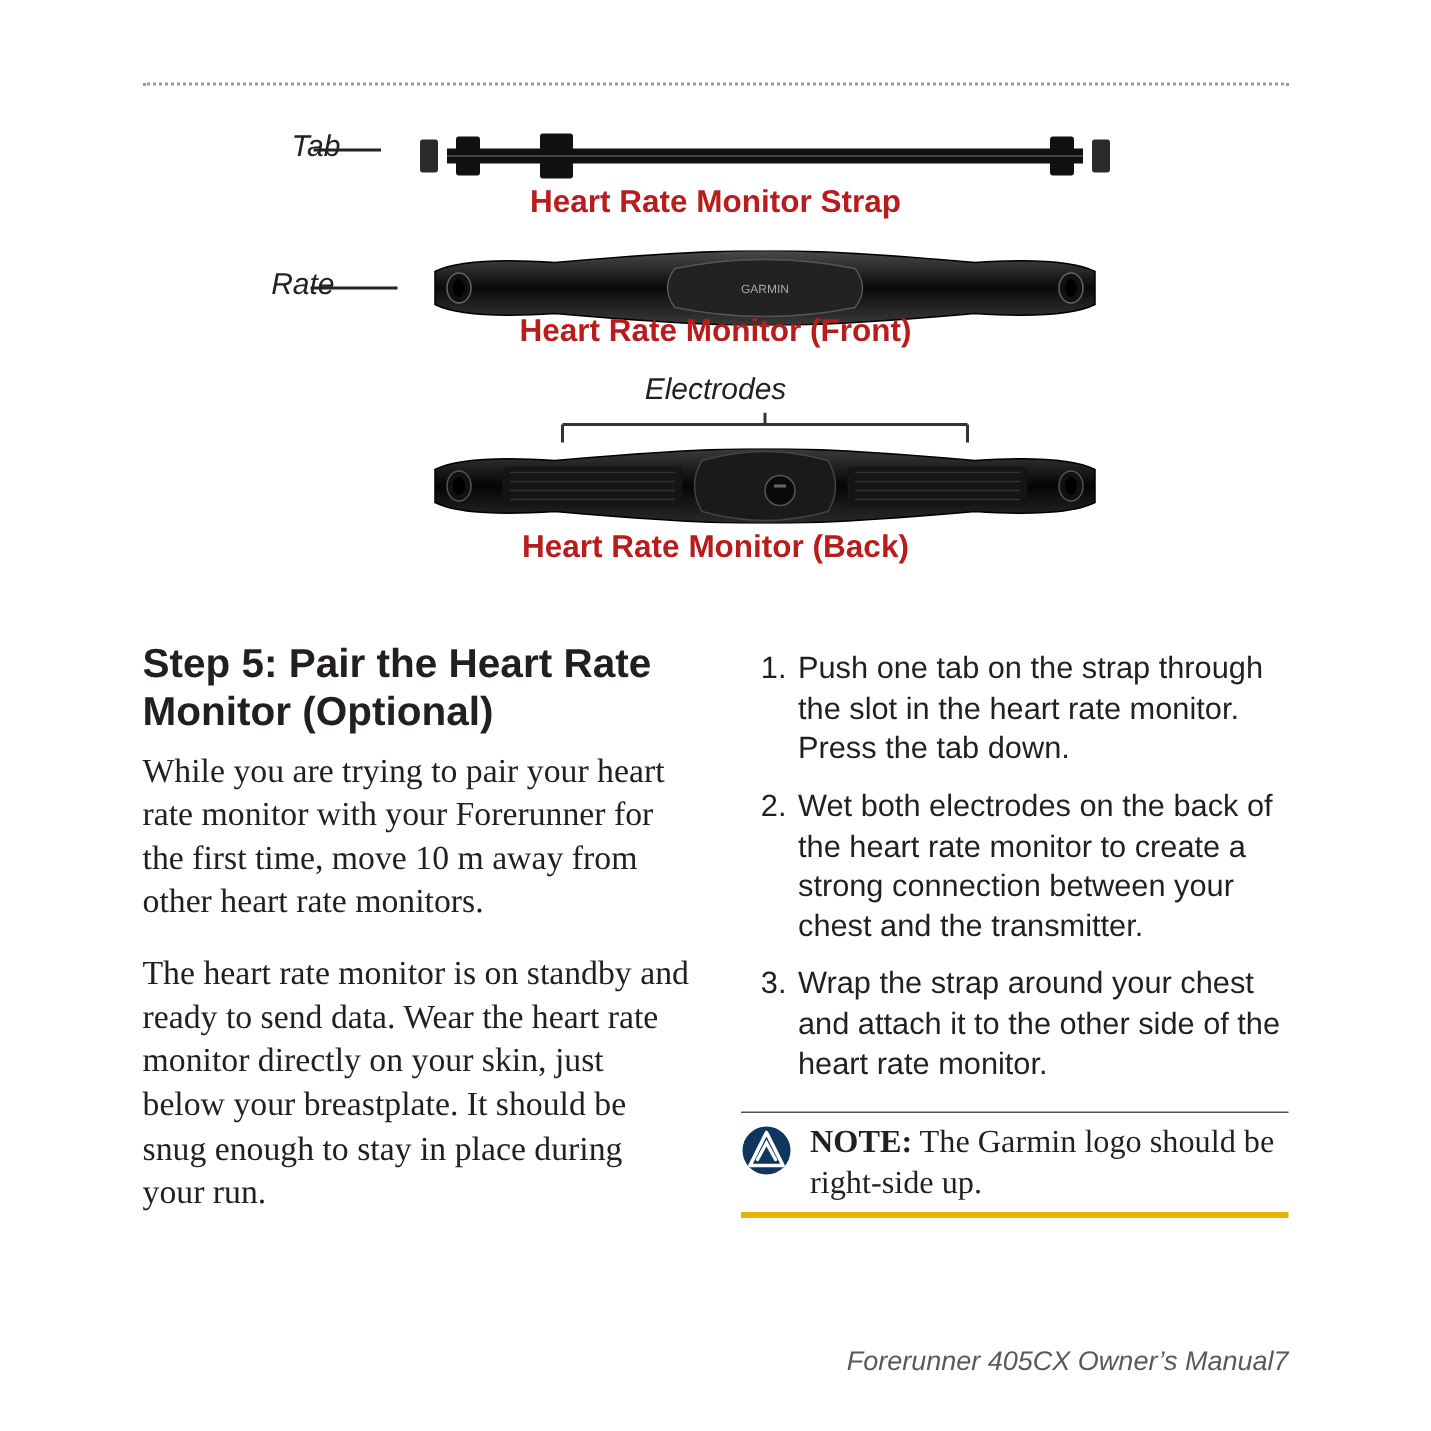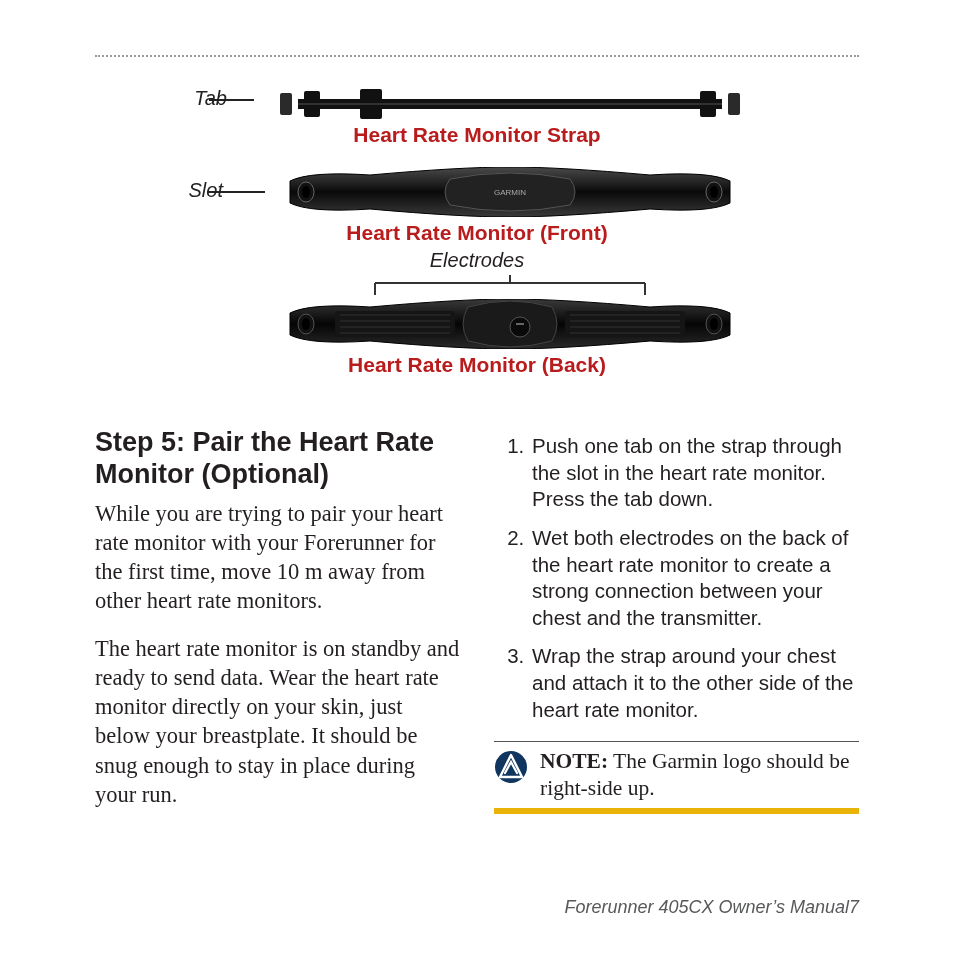--- a/index.html
+++ b/index.html
@@ -100,21 +100,21 @@
   ol.steps {
     font-family: Arial, sans-serif;
     font-size: 20.5px;
     line-height: 1.3;
     padding-left: 36px;
     margin: 6px 0 18px 0;
   }
   ol.steps li { margin-bottom: 12px; padding-left: 2px; }
   .note-box {
     border-top: 1px solid #555;
-    border-bottom: 6px solid #eab308;
+    border-bottom: 4px solid #eab308;
     display: flex;
     align-items: flex-start;
     gap: 12px;
     padding: 6px 0;
   }
   .note-icon {
     flex: 0 0 34px;
     height: 34px;
     position: relative;
     margin-top: 2px;
@@ -158,41 +158,41 @@
       <rect x="0" y="6" width="12" height="22" rx="2" fill="#2a2a2a"></rect>
       <rect x="448" y="6" width="12" height="22" rx="2" fill="#2a2a2a"></rect>
       <rect x="24" y="4" width="16" height="26" rx="2" fill="#111"></rect>
       <rect x="80" y="2" width="22" height="30" rx="2" fill="#111"></rect>
       <rect x="420" y="4" width="16" height="26" rx="2" fill="#111"></rect>
       <line x1="18" y1="17" x2="442" y2="17" stroke="#555" stroke-width="1"></line>
     </svg>
     <div class="fig-caption" style="top:42px;">Heart Rate Monitor Strap</div>
 
     <div class="callout" style="left:68px; top:98px; width:60px;">
-      <span>Slot</span>
+      <span>Rate</span>
       <span class="line" style="left:44px; width:58px;"></span>
     </div>
 
     <svg class="strap" style="top:86px;" viewBox="0 0 460 50" aria-hidden="true">
       <defs>
         <linearGradient id="g1" x1="0" y1="0" x2="0" y2="1">
           <stop offset="0" stop-color="#4a4a4a"></stop>
             <stop offset="0.5" stop-color="#0a0a0a"></stop>
             <stop offset="1" stop-color="#3a3a3a"></stop>
         </linearGradient>
       </defs>
       <path d="M10 14 Q 30 4 90 8 Q 180 0 230 0 Q 280 0 370 8 Q 430 4 450 14 L450 36 Q 430 46 370 42 Q 280 50 230 50 Q 180 50 90 42 Q 30 46 10 36 Z" fill="url(#g1)" stroke="#000" stroke-width="1"></path>
       <ellipse cx="26" cy="25" rx="8" ry="10" fill="#111" stroke="#666"></ellipse>
       <ellipse cx="434" cy="25" rx="8" ry="10" fill="#111" stroke="#666"></ellipse>
       <ellipse cx="26" cy="25" rx="4" ry="6" fill="#000"></ellipse>
       <ellipse cx="434" cy="25" rx="4" ry="6" fill="#000"></ellipse>
       <path d="M170 12 Q 200 6 230 6 Q 260 6 290 12 Q 300 25 290 38 Q 260 44 230 44 Q 200 44 170 38 Q 160 25 170 12 Z" fill="#222" stroke="#555"></path>
       <text x="230" y="28" text-anchor="middle" fill="#aaa" font-size="8" font-family="Arial">GARMIN</text>
     </svg>
-    <div class="fig-caption" style="top:140px;">Heart Rate Monitor (Front)</div>
+    <div class="fig-caption" style="top:128px;">Heart Rate Monitor (Front)</div>
 
     <div class="electrodes-label" style="top:168px;">Electrodes</div>
     <svg style="position:absolute; left:220px; top:194px; width:390px; height:28px;" viewBox="0 0 390 28" aria-hidden="true">
       <path d="M195 0 L195 8 M60 8 L330 8 M60 8 L60 20 M330 8 L330 20" stroke="#333" stroke-width="2" fill="none"></path>
     </svg>
 
     <svg class="strap" style="top:218px;" viewBox="0 0 460 50" aria-hidden="true">
       <defs>
         <linearGradient id="g2" x1="0" y1="0" x2="0" y2="1">
           <stop offset="0" stop-color="#3a3a3a"></stop>

